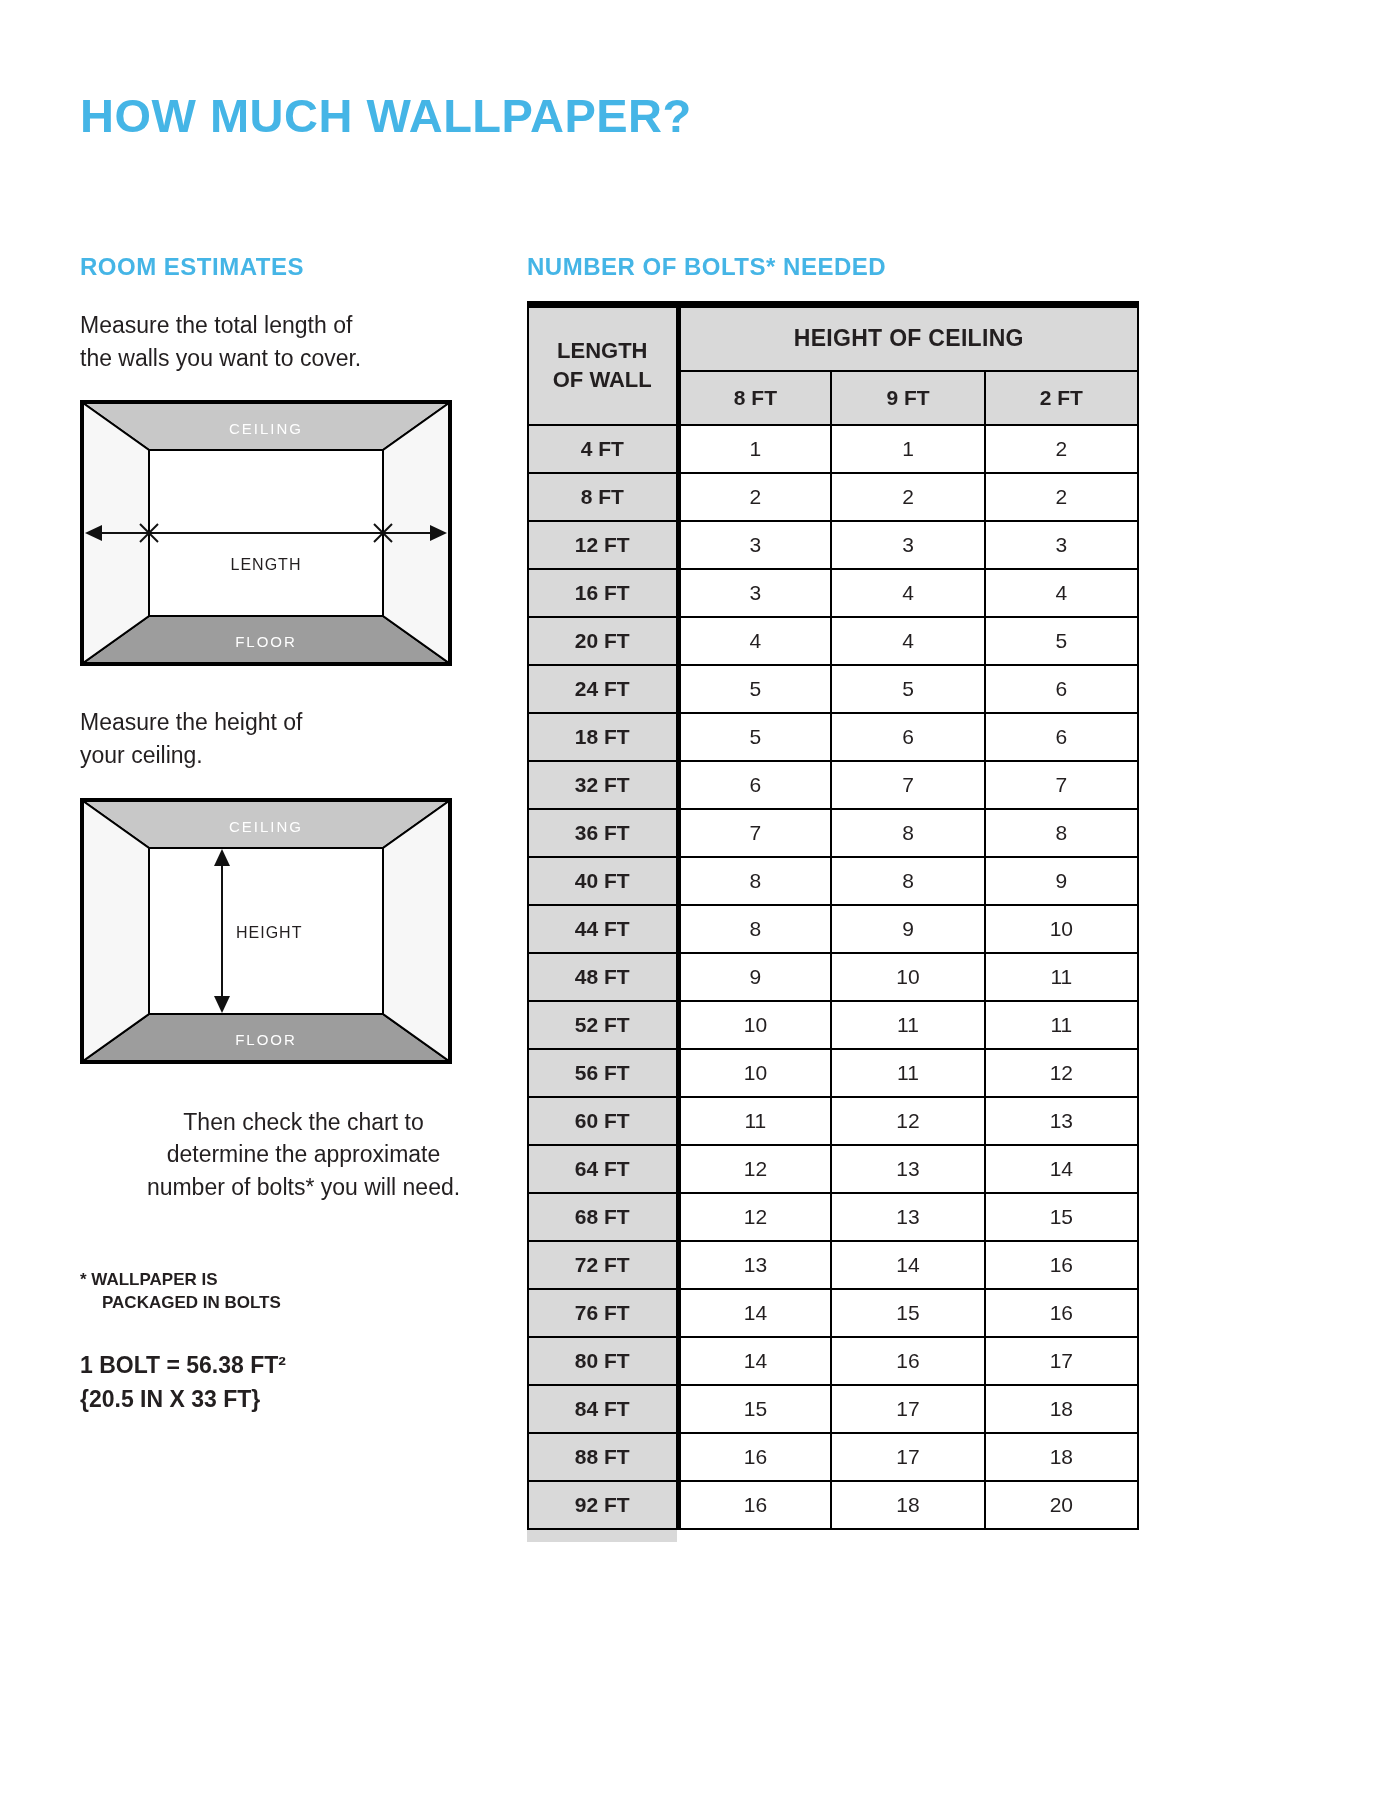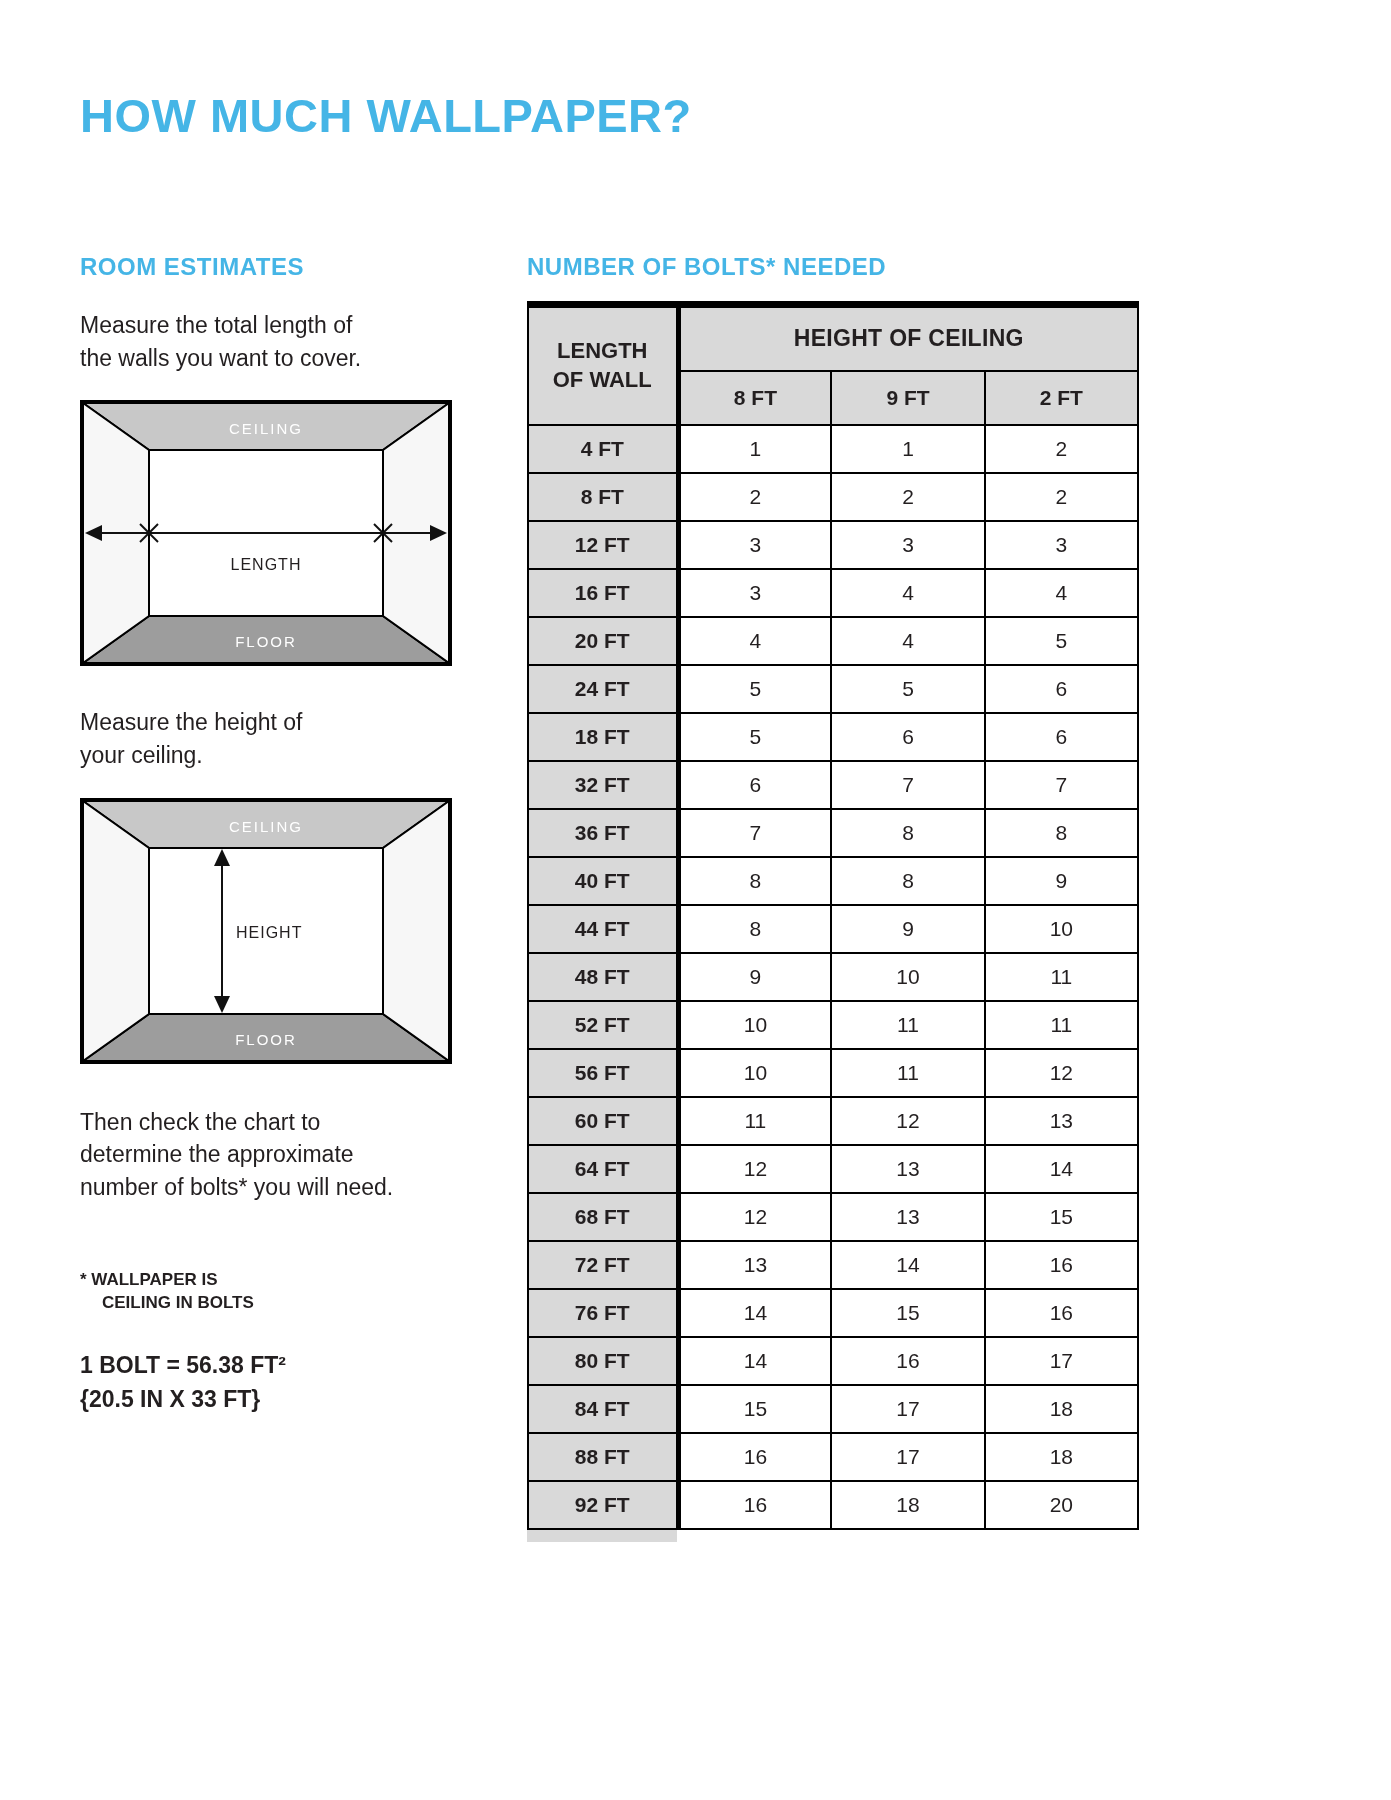--- a/index.html
+++ b/index.html
@@ -45,21 +45,21 @@
     letter-spacing: 0.5px;
     color: var(--accent, #45B5E6);
     width: 612px;
   }
   .step {
     margin: 0 0 26px 0;
     font-size: 23px;
     line-height: 1.42;
     white-space: pre-line;
   }
-  .step3 { margin-bottom: 64px; }
+  .step3 { margin-bottom: 64px; text-align: center; }
   .room-diagram {
     display: block;
     width: 372px;
     height: 266px;
     margin: 6px 0 40px 0;
   }
   .room-diagram text {
     font-family: "Liberation Sans", "DejaVu Sans", sans-serif;
   }
   .footnote {
@@ -184,21 +184,21 @@
         </g>
         <text x="156" y="140" text-anchor="start" font-size="16" letter-spacing="1" fill="#231f20">HEIGHT</text>
       </svg>
 
       <p class="step step3">Then check the chart to
 determine the approximate
 number of bolts* you will need.</p>
 
       <div class="footnote">
         <div>* WALLPAPER IS</div>
-        <div class="indent">CEILING IN BOLTS</div>
+        <div class="indent">PACKAGED IN BOLTS</div>
       </div>
 
       <div class="bolt-info">
         <div>1 BOLT = 56.38 FT²</div>
         <div>{20.5 IN X 33 FT}</div>
       </div>
     </div>
 
     <div class="right-col">
       <h2 class="table-heading">NUMBER OF BOLTS* NEEDED</h2>

